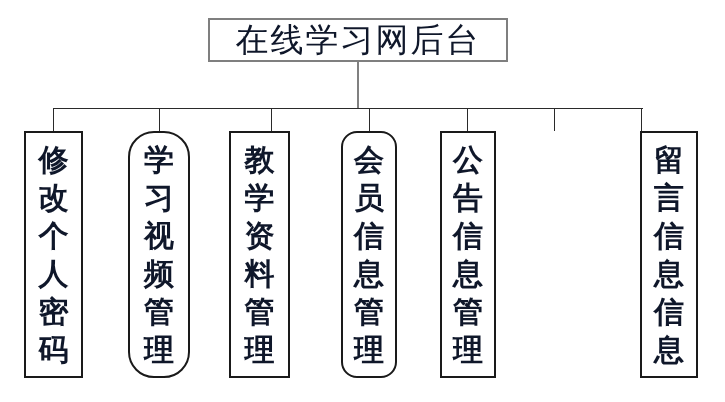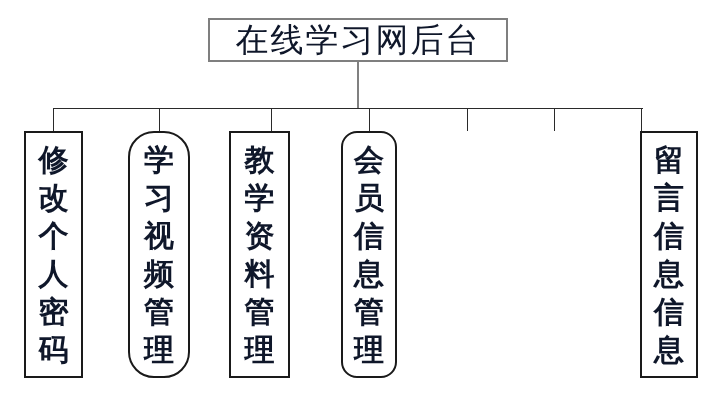--- a/index.html
+++ b/index.html
@@ -87,19 +87,22 @@
   </div>
 
   <div class="vbox vbox3">
     <div class="vlabel">教学资料管理</div>
   </div>
 
   <div class="vbox vbox4">
     <div class="vlabel">会员信息管理</div>
   </div>
 
+  <div class="vbox vbox5">
+    <div class="vlabel">公告信息管理</div>
+  </div>
 
 
   <div class="vbox vbox7">
     <div class="vlabel">留言信息信息</div>
   </div>
 
 </div>
 
 </body></html>

